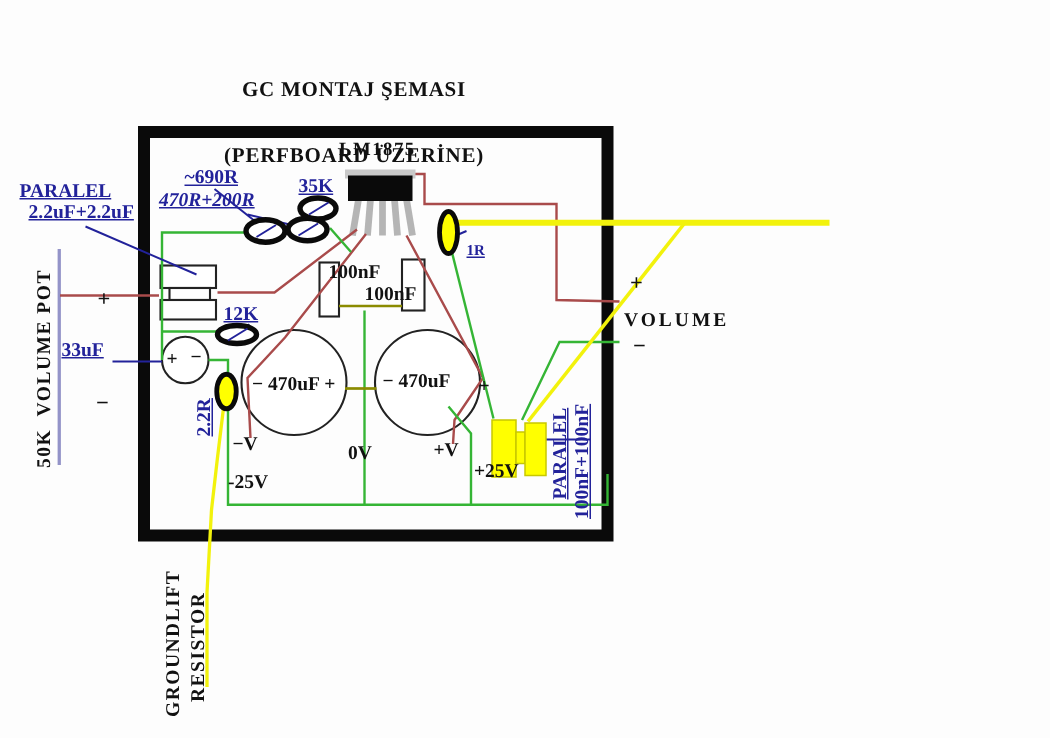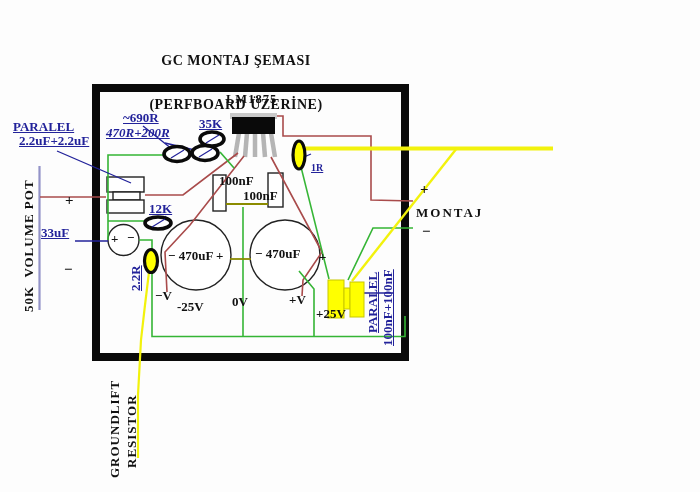--- a/index.html
+++ b/index.html
@@ -133,27 +133,27 @@
 
   <div class="lbl" style="left:219px;top:174px;font-size:13px;">100nF</div>
   <div class="lbl" style="left:243px;top:189px;font-size:13px;">100nF</div>
   <div class="lbl" style="left:168px;top:249px;font-size:13px;text-align:center;">− 470uF +</div>
   <div class="lbl" style="left:255px;top:247px;font-size:13px;">− 470uF</div>
   <div class="lbl" style="left:319px;top:250px;font-size:13px;">+</div>
   <div class="lbl" style="left:111px;top:232px;font-size:13px;">+</div>
   <div class="lbl" style="left:127px;top:231px;font-size:13px;">−</div>
 
   <div class="lbl" style="left:155px;top:289px;font-size:13px;">−V</div>
-  <div class="lbl" style="left:152px;top:300px;font-size:13px;margin-left:25px;">-25V</div>
+  <div class="lbl" style="left:152px;top:314px;font-size:13px;">-25V</div>
   <div class="lbl" style="left:232px;top:295px;font-size:13px;text-align:right;">0V</div>
   <div class="lbl" style="left:289px;top:293px;font-size:13px;">+V</div>
   <div class="lbl" style="left:276px;top:307px;font-size:13px;margin-left:40px;">+25V</div>
 
   <div class="lbl" style="left:420px;top:182px;font-size:15px;">+</div>
-  <div class="lbl sp2" style="left:416px;top:206px;font-size:13px;">MONTAJ</div>
+  <div class="lbl sp2" style="left:416px;top:206px;font-size:13px;">VOLUME</div>
   <div class="lbl" style="left:422px;top:224px;font-size:15px;">−</div>
 
   <div class="lbl vert sp1" style="left:22px;top:312px;font-size:13px;">50K  VOLUME POT</div>
   <div class="lbl" style="left:65px;top:193px;font-size:15px;">+</div>
   <div class="lbl" style="left:64px;top:262px;font-size:15px;">−</div>
 
   <div class="lbl vert sp1" style="left:108px;top:478px;font-size:13px;">GROUNDLIFT</div>
   <div class="lbl vert sp1" style="left:125px;top:468px;font-size:13px;">RESISTOR</div>
 
 </div>

